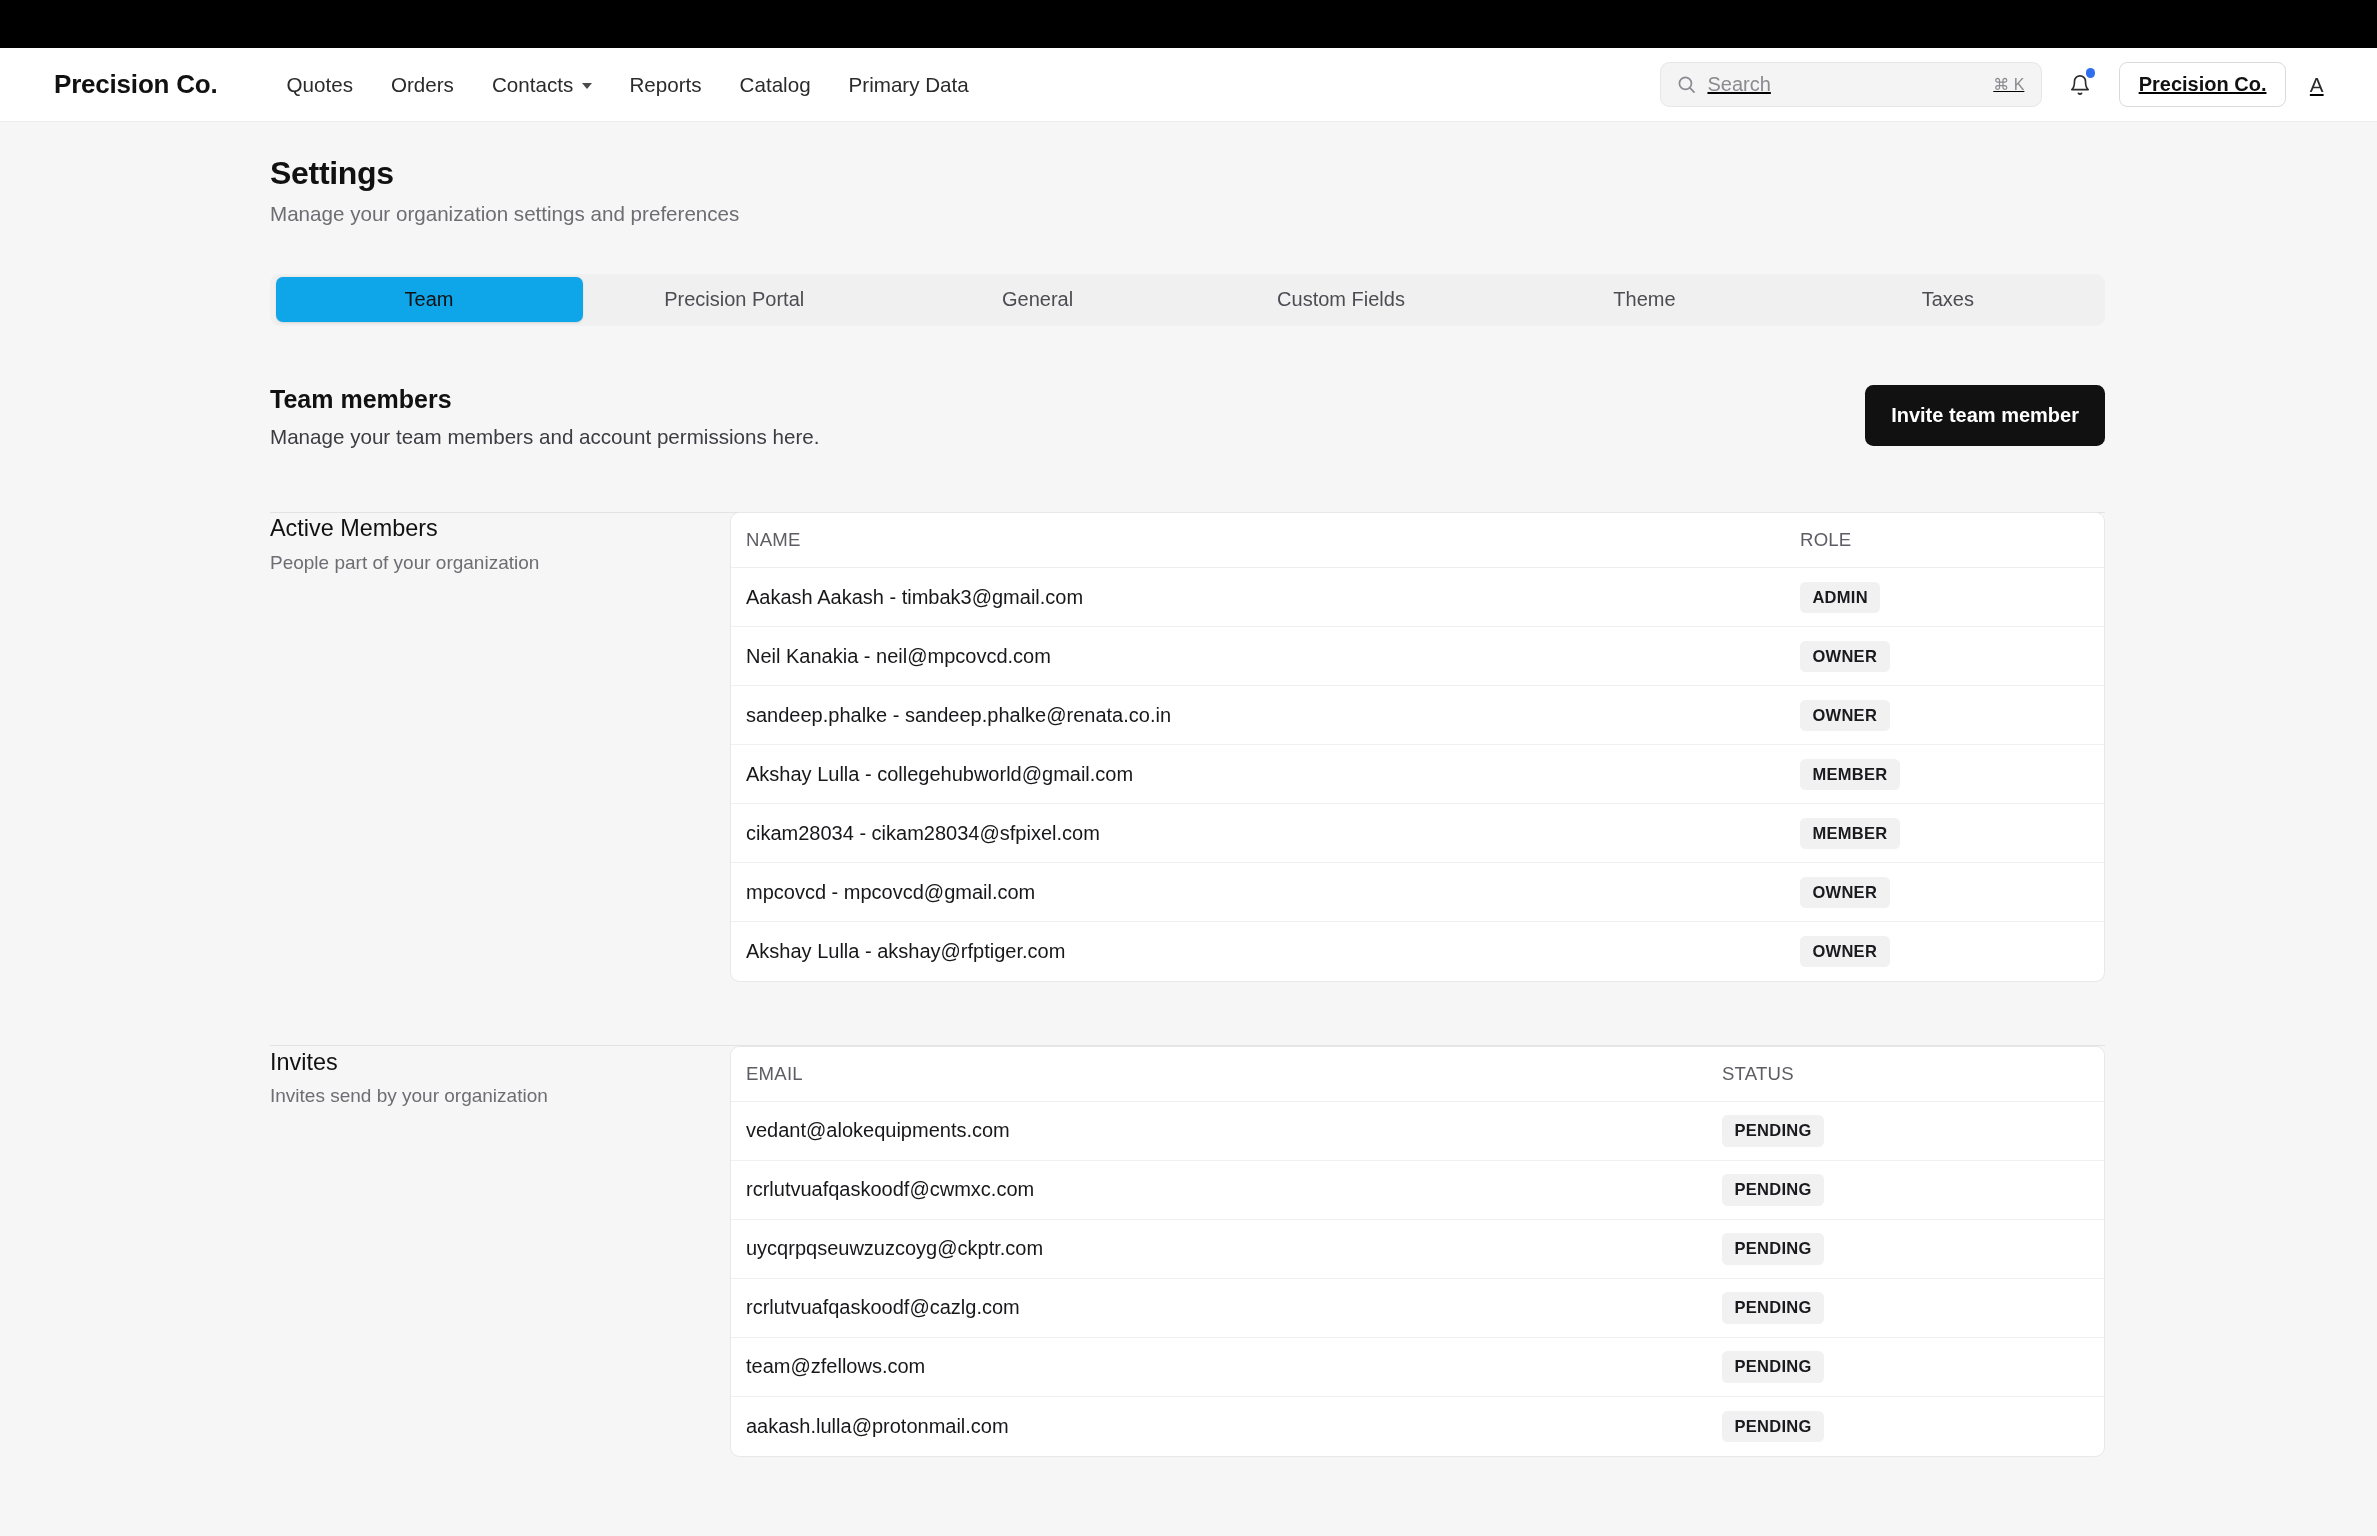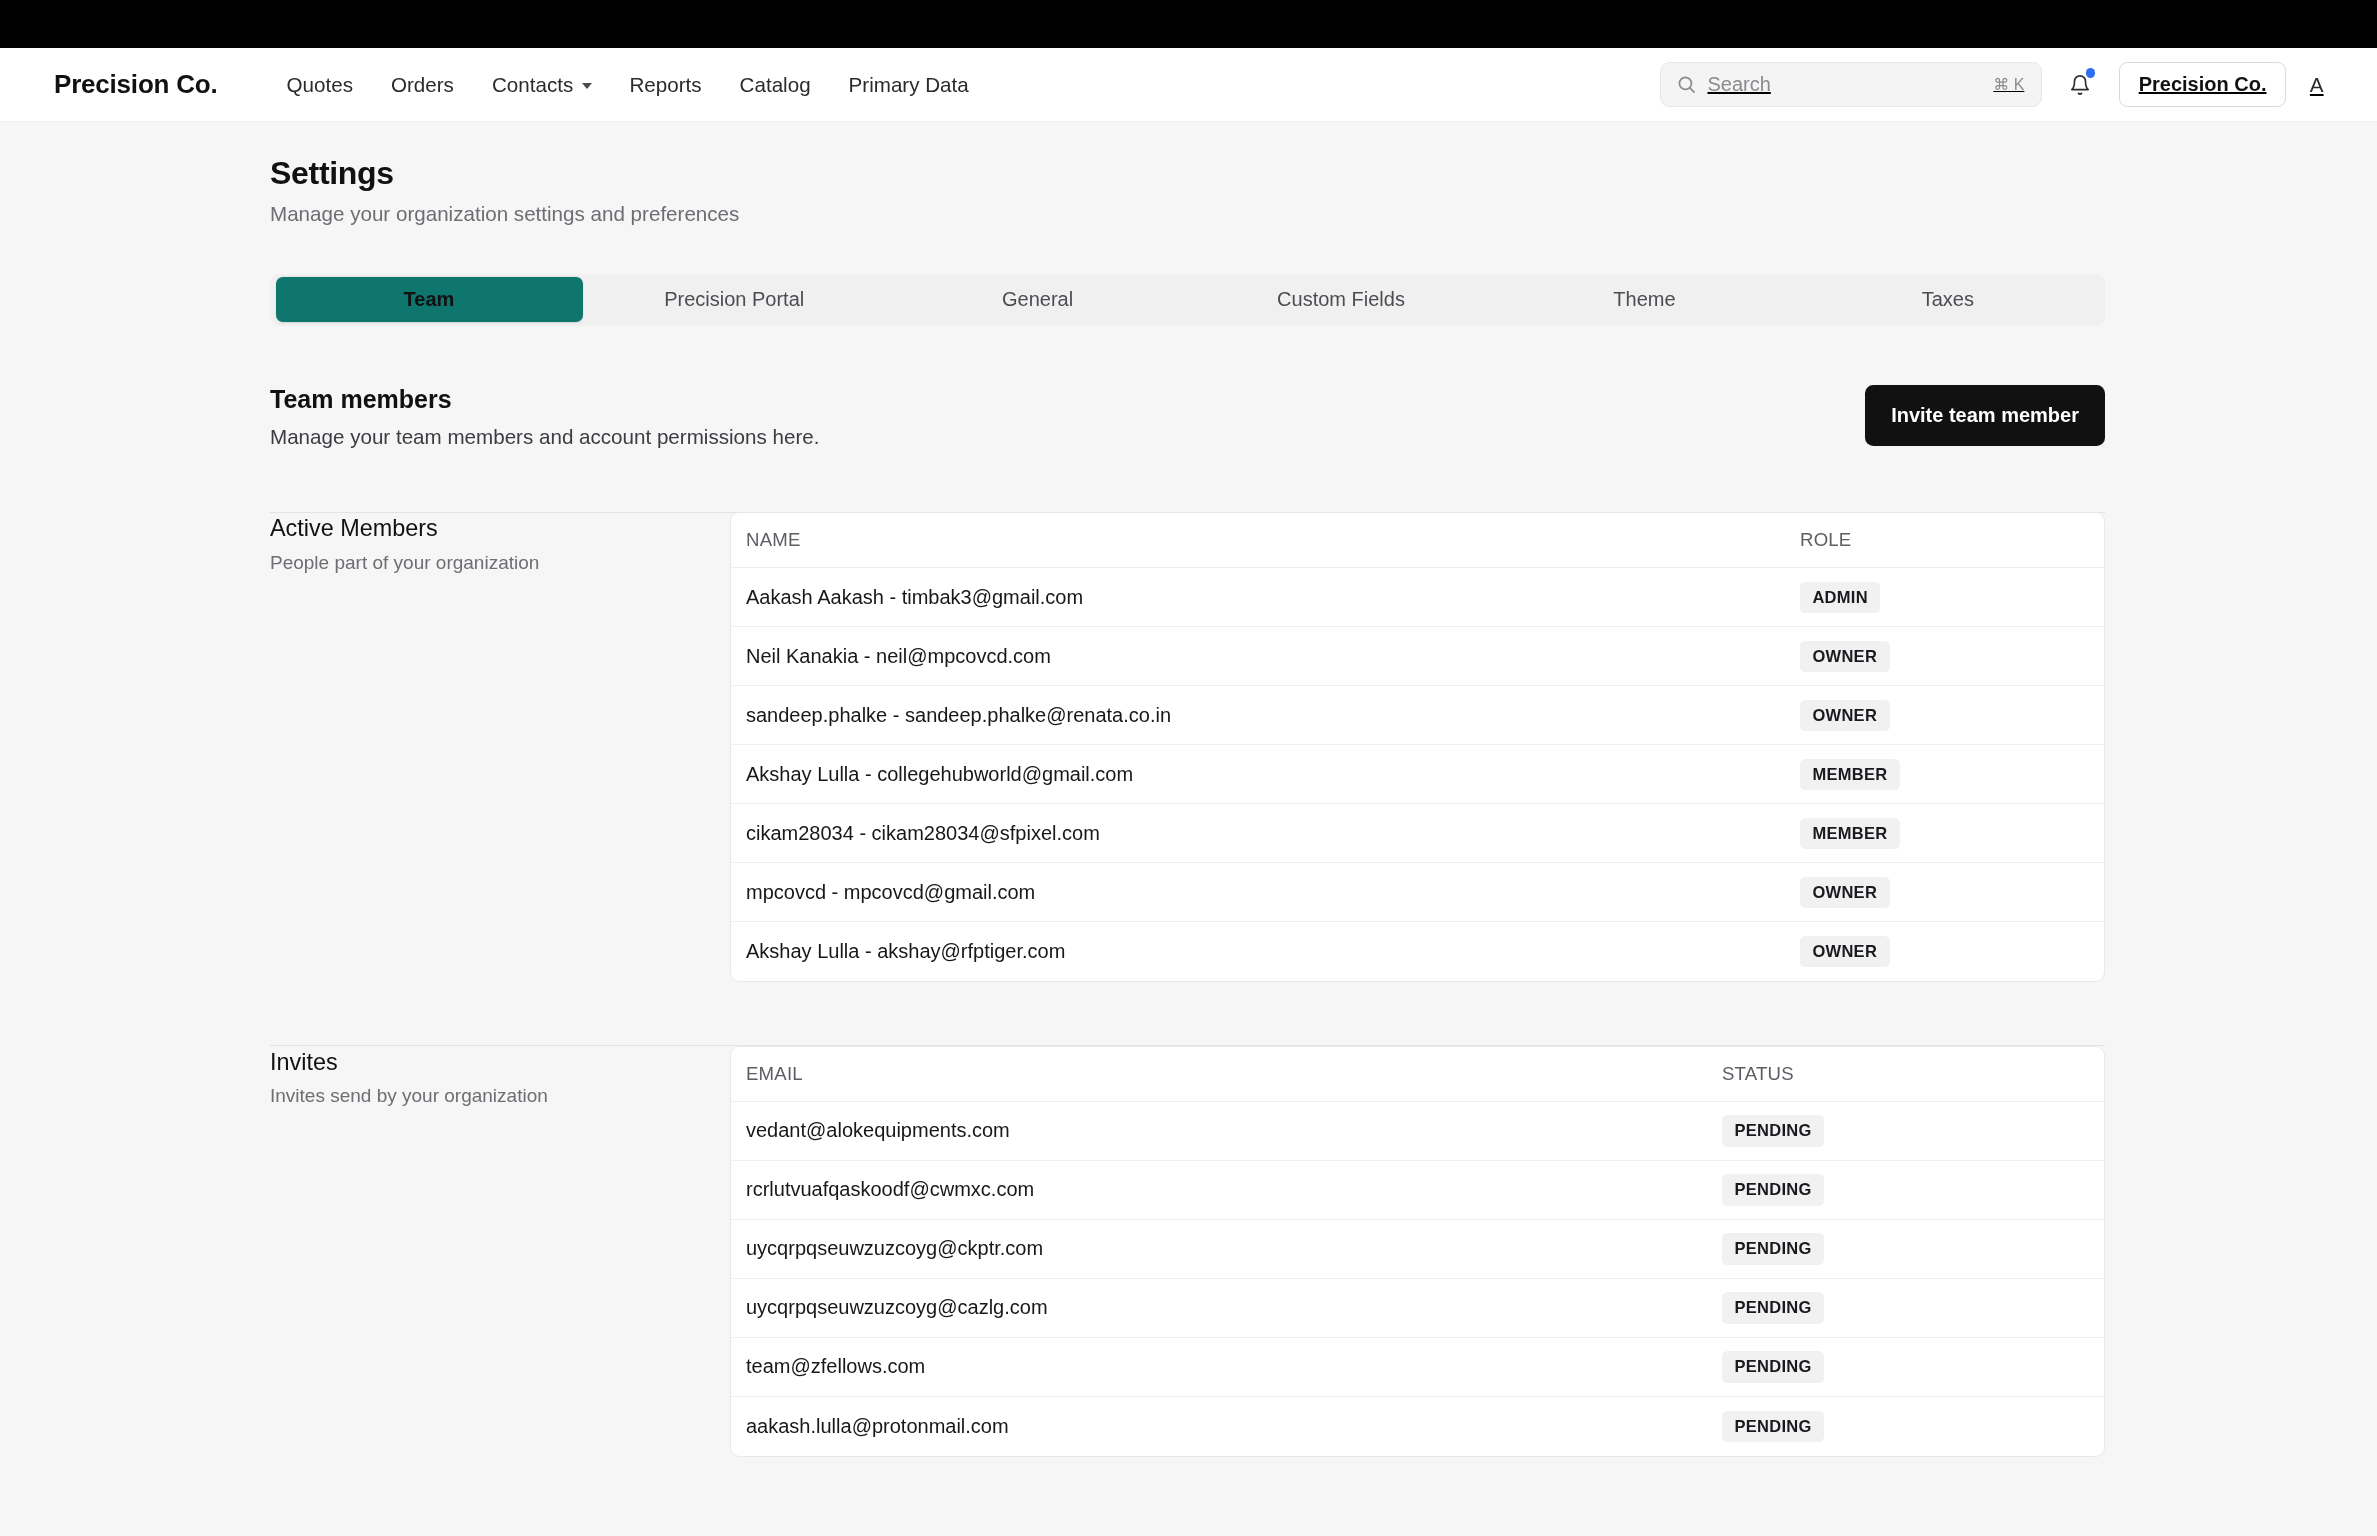--- a/index.html
+++ b/index.html
@@ -154,23 +154,23 @@
     flex: 1;
     text-align: center;
     font-size: 20px;
     color: #4c4c52;
     padding: 11px 0;
     border-radius: 6.9px;
     cursor: pointer;
     white-space: nowrap;
   }
   .tab.active {
-    background: #0f766e;
-    color: #111;
-    font-weight: 700;
+    background: #0ea5e9;
+    color: #111;
+    font-weight: 400;
     box-shadow: 0 0.7px 2.1px rgba(0,0,0,0.12);
     flex: 0 0 307px;
   }
   .section-head {
     margin-top: 59px;
     width: 1835px;
     display: flex;
     align-items: flex-start;
   }
   .section-head h2 {
@@ -434,21 +434,21 @@
             <span class="badge">PENDING</span>
           </div>
         </div>
         <div class="t-row">
           <div class="col-a cell-name">uycqrpqseuwzuzcoyg@ckptr.com</div>
           <div class="col-b">
             <span class="badge">PENDING</span>
           </div>
         </div>
         <div class="t-row">
-          <div class="col-a cell-name">uycqrpqseuwzuzcoyg@cazlg.com</div>
+          <div class="col-a cell-name">rcrlutvuafqaskoodf@cazlg.com</div>
           <div class="col-b">
             <span class="badge">PENDING</span>
           </div>
         </div>
         <div class="t-row">
           <div class="col-a cell-name">team@zfellows.com</div>
           <div class="col-b">
             <span class="badge">PENDING</span>
           </div>
         </div>

